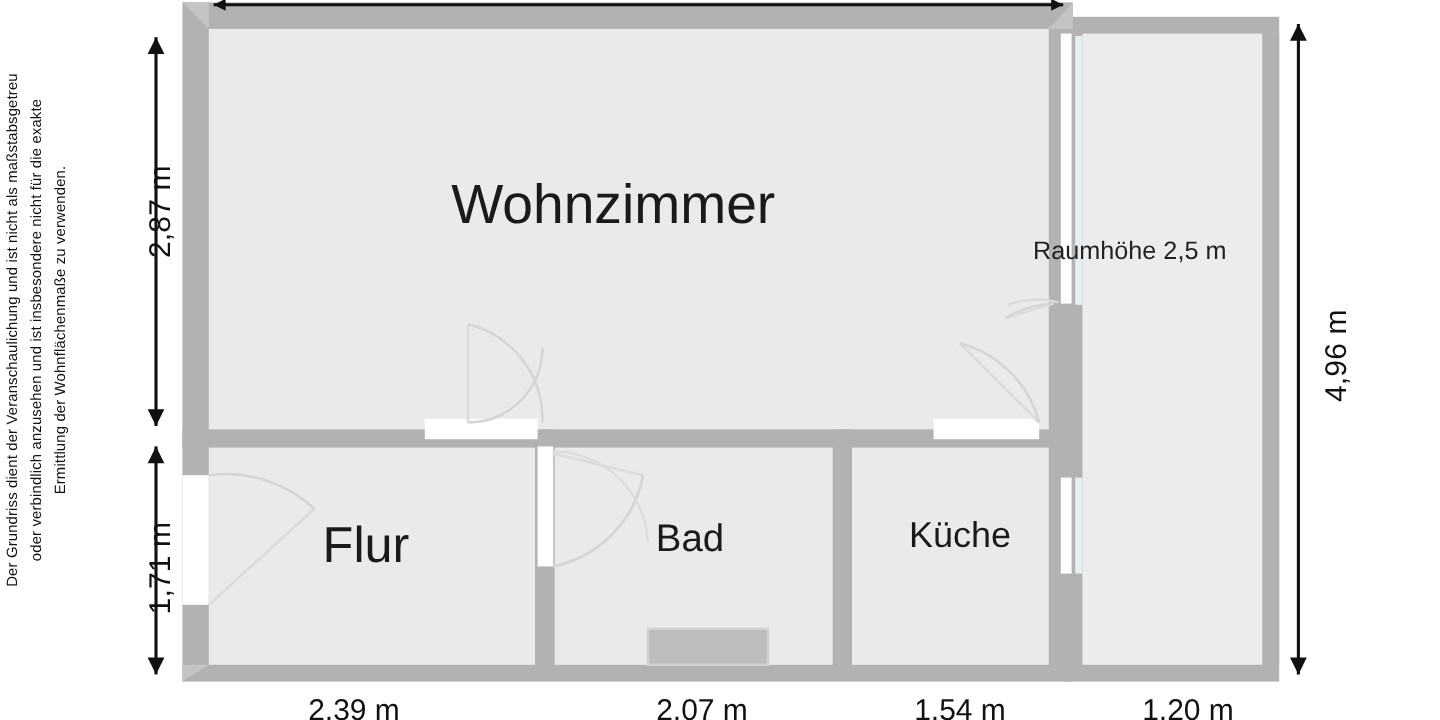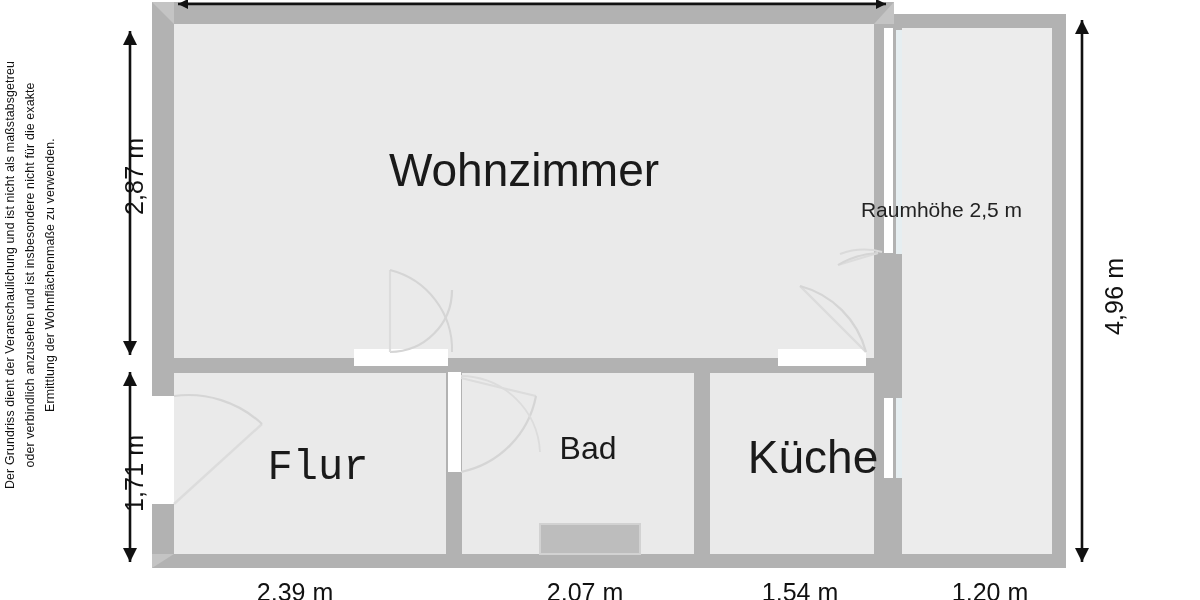--- a/index.html
+++ b/index.html
@@ -46,34 +46,33 @@
     text-align:center;
   }
 
   
   .roomname{
     position:absolute;
     font-weight:400;
     color:#1a1a1a;
     white-space:nowrap;
     text-align:center;
-    padding-left:13px;
   }
   .roomsub{
     position:absolute;
     font-size:21px;
     color:#222;
     white-space:nowrap;
     text-align:right;
   }
   #lbl-wohnzimmer{font-size:46px;left:0;top:143px;width:1022px;}
   #sub-wohnzimmer{left:0;top:198px;width:1022px;}
-  #lbl-flur{font-size:42px;left:165px;top:444px;width:280px;font-family:Liberation Mono, monospace;}
+  #lbl-flur{font-size:42px;left:165px;top:430px;width:280px;}
   #lbl-bad{font-size:32px;left:455px;top:430px;width:240px;}
-  #lbl-kueche{font-size:46px;left:700px;top:430px;width:200px;}
+  #lbl-kueche{font-size:30px;left:700px;top:430px;width:200px;}
   #lbl-balkon{font-size:42px;left:890px;top:258px;width:180px;}
 
   svg{position:absolute;left:0;top:0;}
 </style>
 </head>
 <body>
 
 <div id="stage">
 
   <div class="disclaimer">

